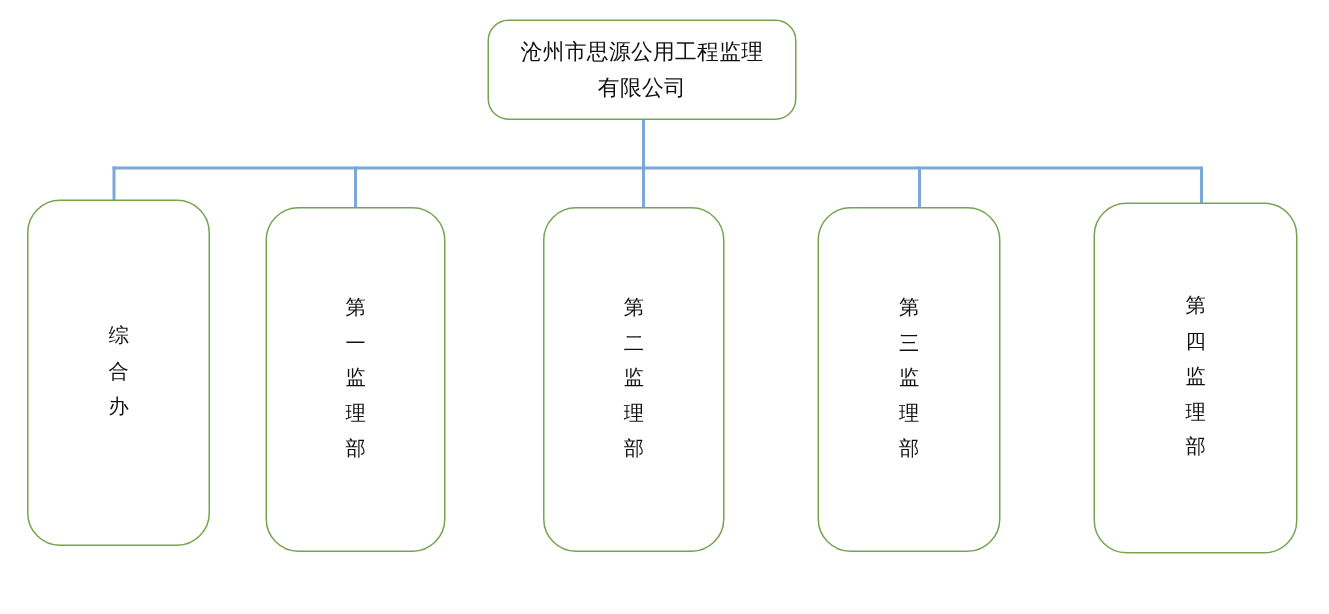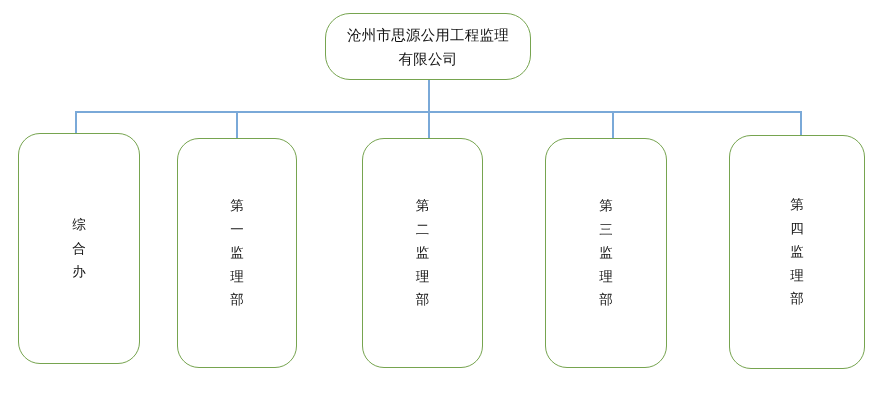--- a/index.html
+++ b/index.html
@@ -28,21 +28,21 @@
     display: flex;
     align-items: center;
     justify-content: center;
   }
 
   .root-box {
     left: 325px;
     top: 13px;
     width: 206px;
     height: 67px;
-    border-radius: 25px;
+    border-radius: 14px;
   }
 
   .root-label {
     font-size: 14.5px;
     line-height: 24px;
     color: #111111;
     text-align: center;
     letter-spacing: 0.2px;
     white-space: pre-line;
     padding: 0 10px;

